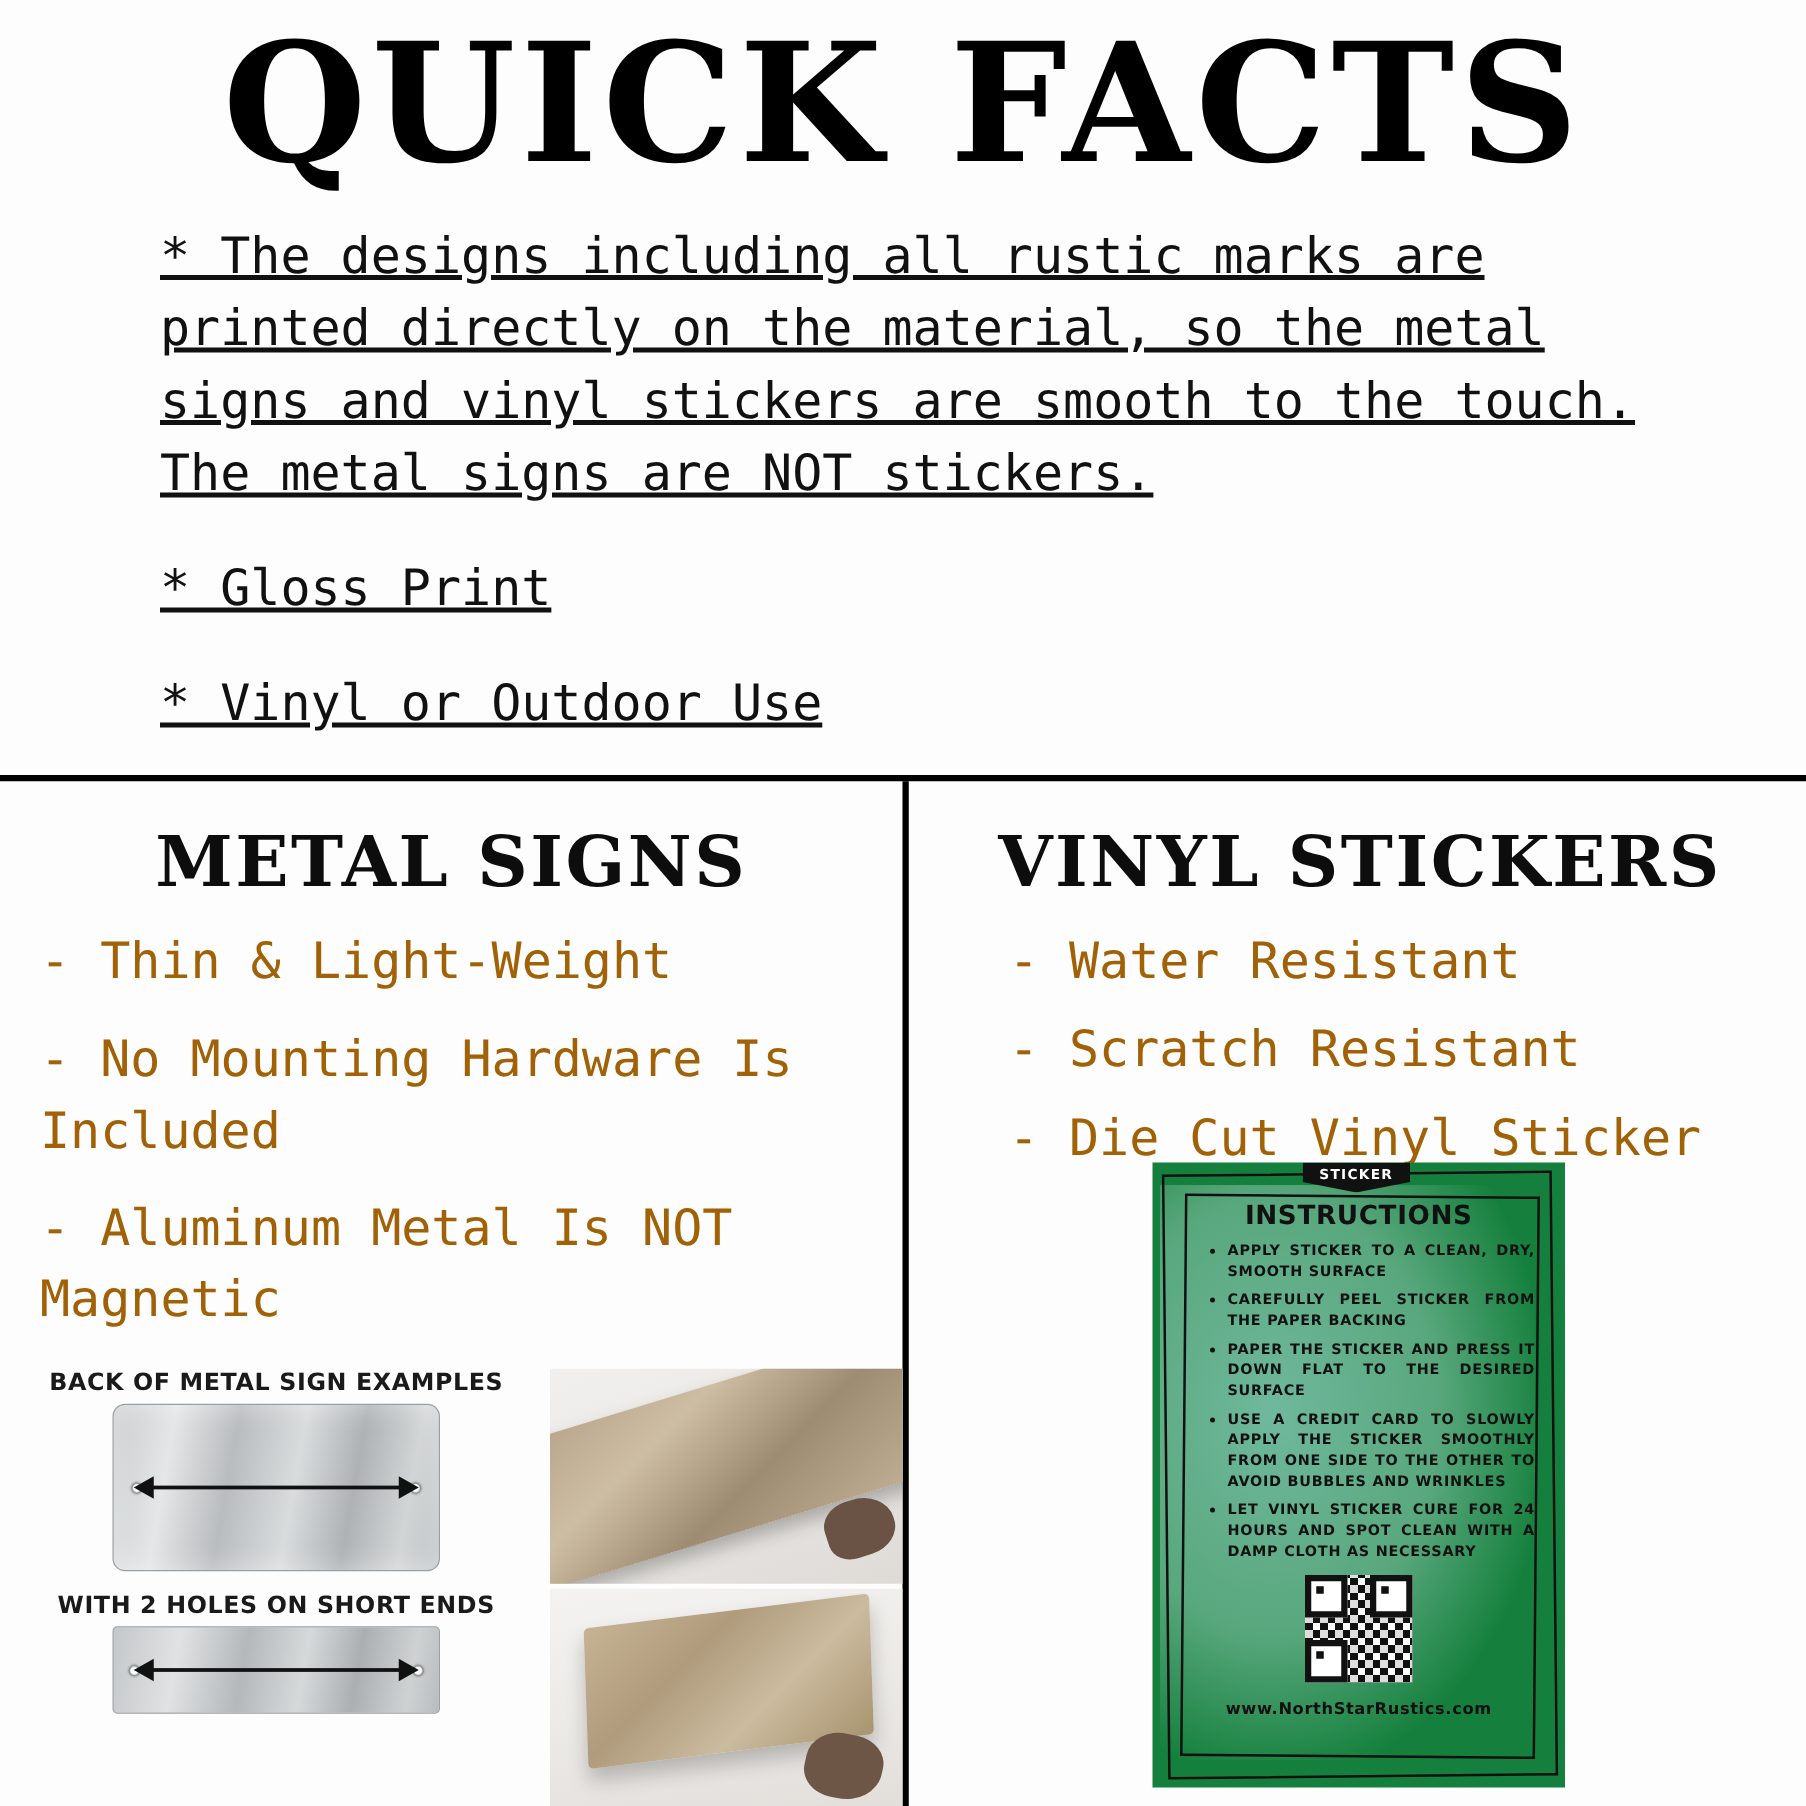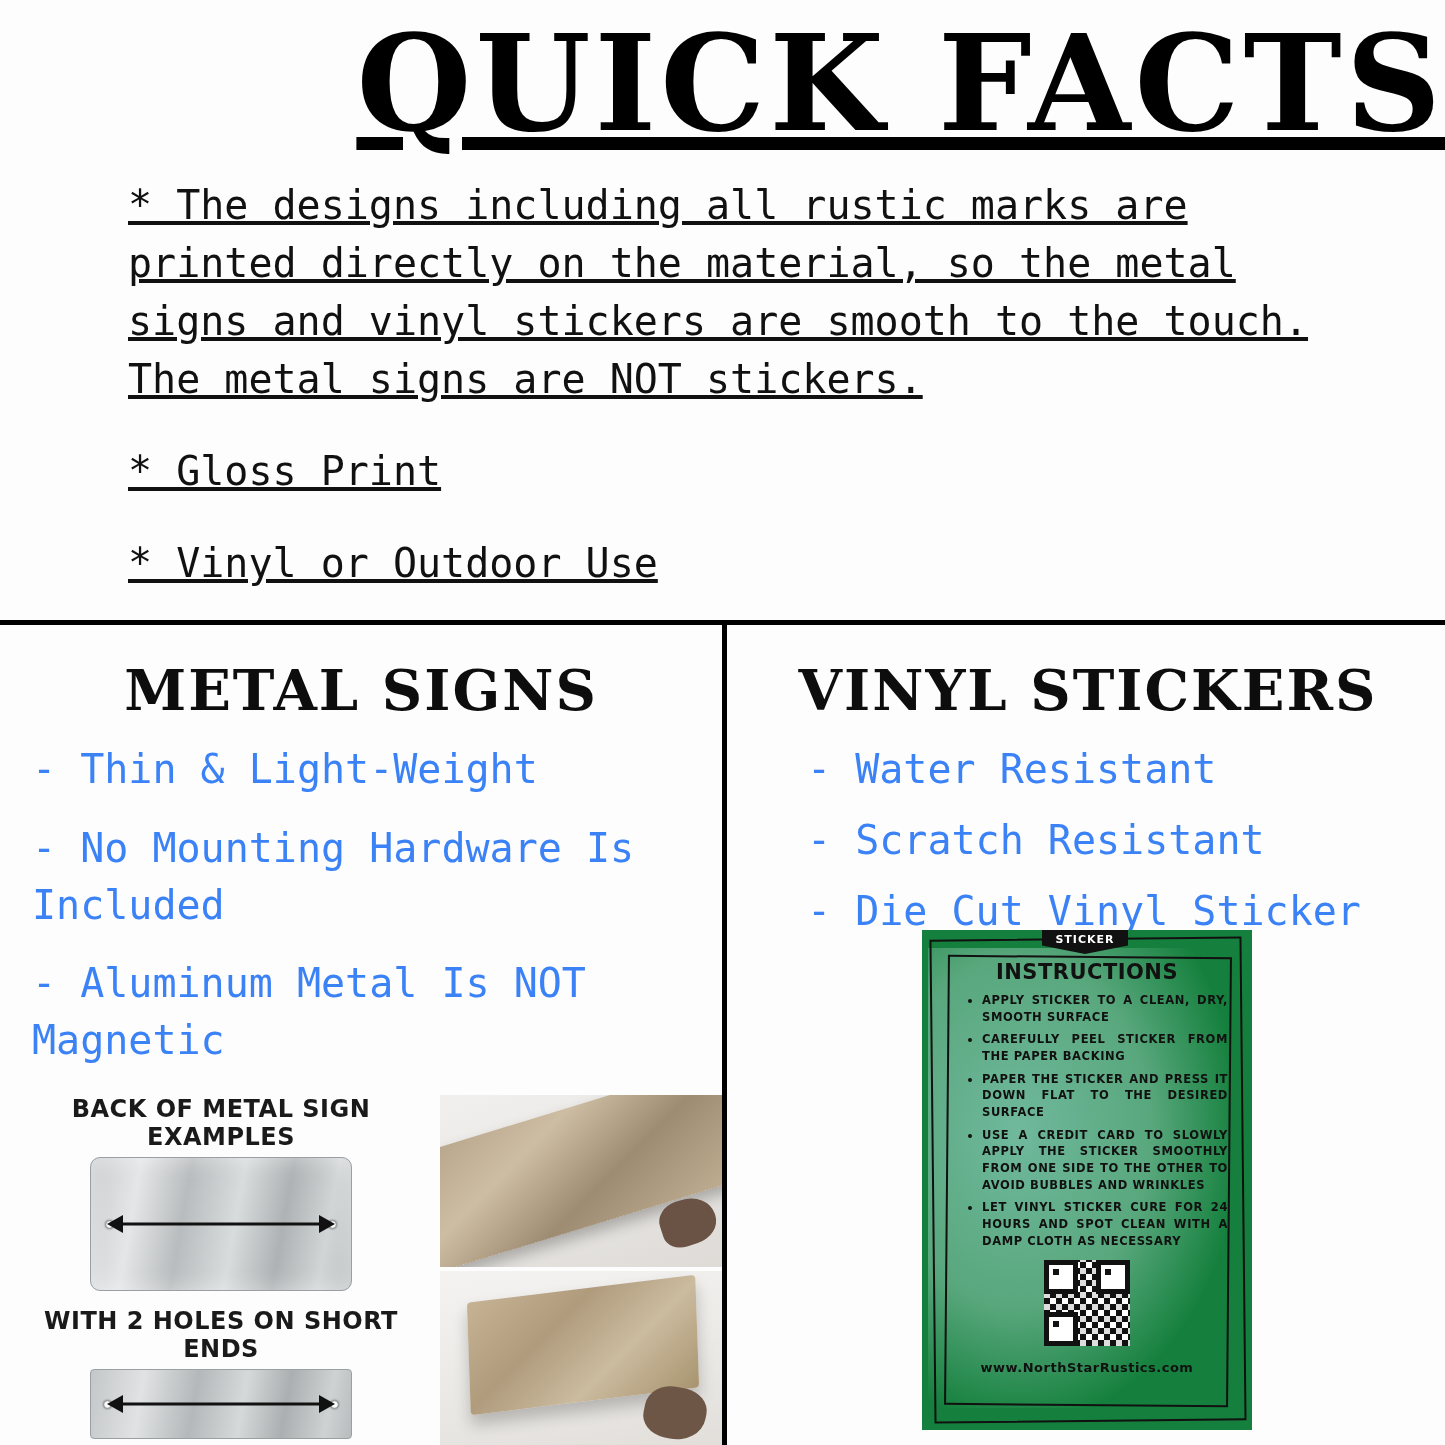--- a/index.html
+++ b/index.html
@@ -19,30 +19,29 @@
 
   
   #top-section {
     position: absolute;
     left: 0; top: 0;
     width: 1445px;
     height: 622px;
     box-sizing: border-box;
   }
   #quick-facts-title {
-    text-align: right;
+    text-align: center;
     font-family: "DejaVu Serif", serif;
     font-weight: bold;
     font-size: 132px;
     letter-spacing: 4px;
     line-height: 1;
     margin: 18px 0 0 0;
     padding: 0;
     color: #000;
-    text-decoration: underline;
   }
   .fact-line {
     font-family: "DejaVu Sans Mono", monospace;
     font-size: 40px;
     line-height: 1.45;
     margin: 0;
     padding: 0 95px 0 128px;
     color: #111;
     letter-spacing: 0px;
     text-decoration: underline;
@@ -87,37 +86,37 @@
     font-size: 56px;
     letter-spacing: 2px;
     margin: 32px 0 18px 0;
   }
   .bullet {
     font-family: "DejaVu Sans Mono", monospace;
     font-size: 40px;
     line-height: 1.42;
     margin: 0 0 22px 0;
     padding: 0 18px 0 32px;
-    color: #3b82f6;
+    color: #a16207;
   }
   #vinyl-column .bullet { padding-left: 80px; padding-right: 10px; margin-bottom: 14px;}
 
   
   #metal-images {
     position: absolute;
     left: 0;
     top: 470px;
     width: 722px;
     height: 350px;
   }
   .metal-cap {
     text-align: center;
     font-family: "DejaVu Sans", sans-serif;
     font-weight: bold;
-    font-size: 24px;
+    font-size: 19px;
     letter-spacing: 0.5px;
     color: #1a1a1a;
   }
   #metal-left { position: absolute; left: 6px; top: 0; width: 430px; }
   #cap1 { margin: 0 0 6px 0; }
   #plate1 {
     position: relative;
     margin: 0 auto;
     width: 260px; height: 132px;
     border-radius: 10px;

